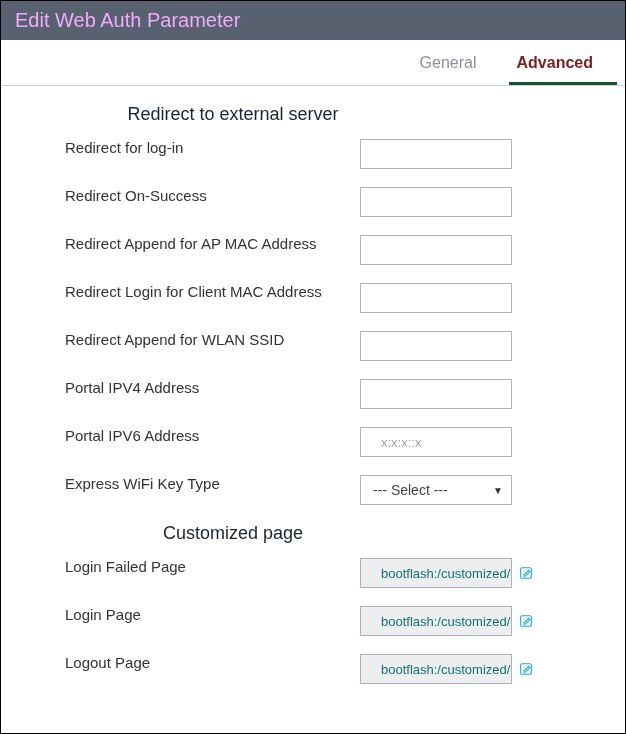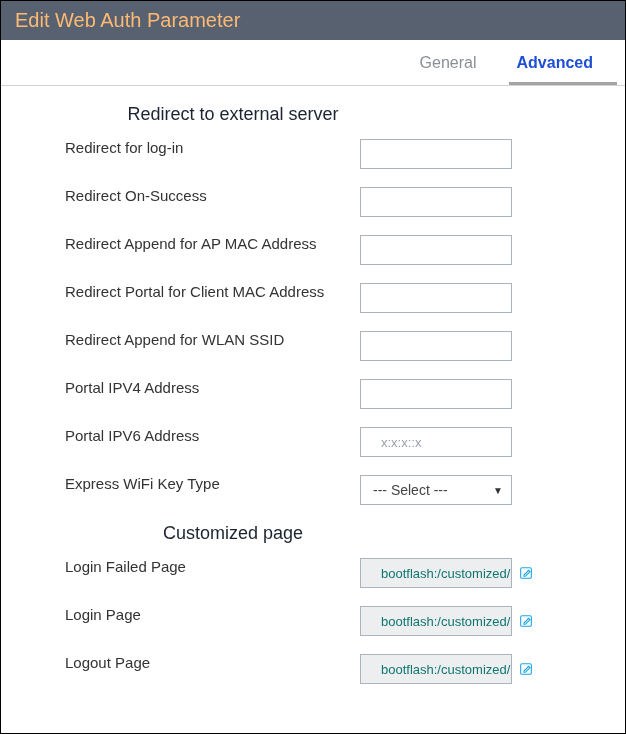--- a/index.html
+++ b/index.html
@@ -9,44 +9,44 @@
     }
     body {
       font-family: Arial, Helvetica, sans-serif;
       background: #fff;
       width: 626px;
       height: 734px;
       border: 1px solid #000;
     }
     .titlebar {
       background: #576170;
-      color: #fdba74;
+      color: #f0abfc;
       font-size: 20px;
       font-weight: 400;
       padding: 8px 14px;
     }
     .tabs {
       display: flex;
       border-bottom: 1px solid #cfd3d8;
       padding: 0 0 0 14px;
       margin-top: 2px;
       justify-content: flex-end;
     }
     .tab {
       padding: 12px 24px 10px 8px;
       font-size: 16px;
       color: #8a8f96;
       cursor: pointer;
       border-bottom: 3px solid transparent;
       margin-right: 8px;
     }
     .tab.active {
-      color: #1d4ed8;
+      color: #7f1d1d;
       font-weight: 700;
-      border-bottom: 3px solid #a3a3a3;
+      border-bottom: 3px solid #14532d;
     }
     .section-heading {
       text-align: center;
       font-size: 18px;
       font-weight: 400;
       color: #1b2430;
       margin: 18px 0 14px 0;
       padding-right: 140px;
     }
     .form-area {
@@ -149,21 +149,21 @@
 
 
   <div class="row">
     <div class="label">Redirect Append for AP MAC Address</div>
     <div class="field">
         <input type="text" value="" style="">
       </div>
   </div>
 
   <div class="row">
-    <div class="label">Redirect Portal for Client MAC Address</div>
+    <div class="label">Redirect Login for Client MAC Address</div>
     <div class="field">
         <input type="text" value="" style="">
       </div>
   </div>
 
   <div class="row">
     <div class="label">Redirect Append for WLAN SSID</div>
     <div class="field">
         <input type="text" value="" style="">
       </div>

